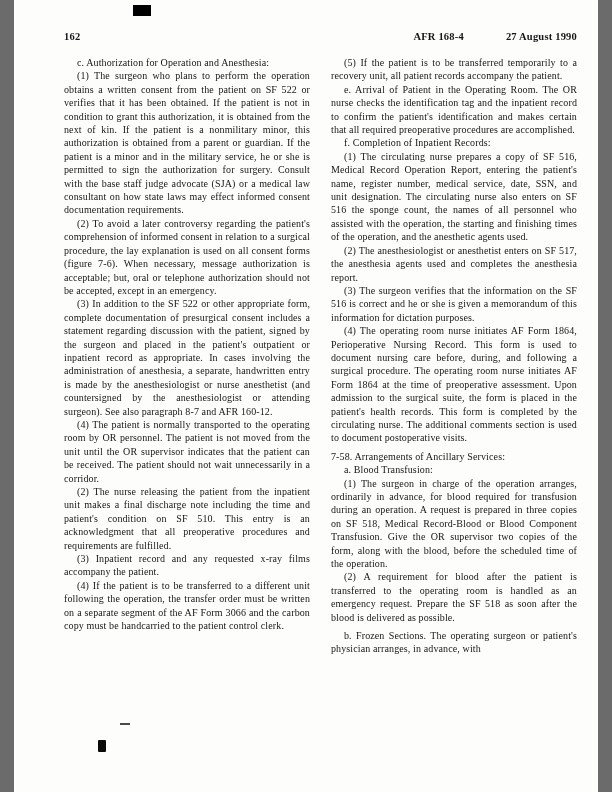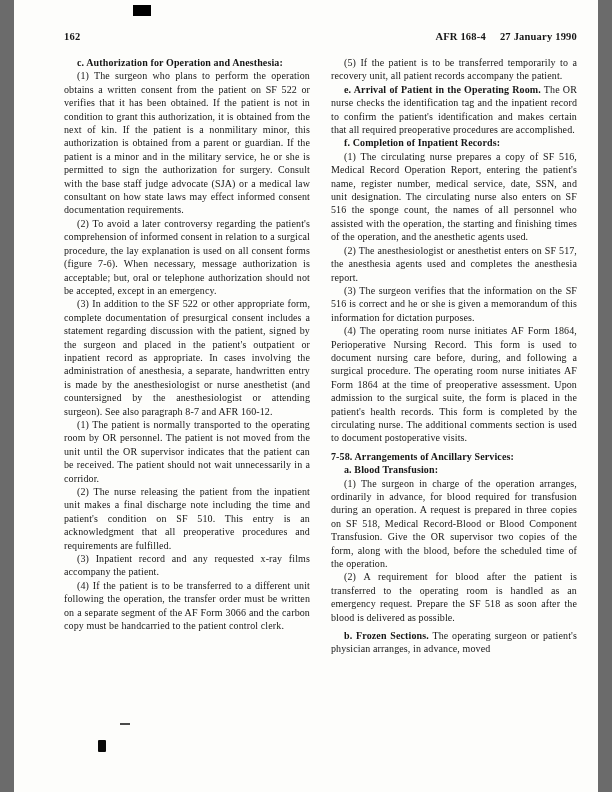--- a/index.html
+++ b/index.html
@@ -11,81 +11,81 @@
     background:#fdfdfb;
     color:#161616;
     font-family:"Liberation Serif", serif;
     overflow:hidden;
   }
   .header {
     position:absolute; left:50px; top:31px; width:513px;
     display:flex; justify-content:space-between; align-items:baseline;
     font-size:10.5px; font-weight:700; letter-spacing:0.2px;
   }
-  .header-right { display:flex; gap:14px;text-align:right; }
+  .header-right { display:flex; gap:42px;text-align:right; }
   .columns {
     position:absolute; left:50px; top:56px; width:513px;
     display:flex; gap:21px;
   }
   .col {
     width:246px;
     font-size:10px; line-height:13.4px;
     text-align:justify;
     letter-spacing:0.12px;
     hyphens:auto;
     -webkit-hyphens:auto;
   }
   .para { margin:0; text-indent:13px; }
-  .lead { font-weight:700; }
+  .lead { font-weight:400; }
   .section { text-indent:0; }
   .spaced { margin-top:5px; }
   .mark-a { position:absolute; left:119px; top:5px;  width:18px; height:11px; background:#000; }
   .mark-b { position:absolute; left:84px; top:740px; width:8px;  height:12px; background:#0a0a0a; border-radius:1px; }
   .mark-c { position:absolute; left:106px; top:723px; width:10px; height:2px; background:#4a4a4a; }
 </style>
 </head>
 <body>
 
 <div class="page">
 
   <div class="mark-a"></div>
   <div class="mark-b"></div>
   <div class="mark-c"></div>
 
   <div class="header">
     <span>162</span>
     <span class="header-right">
       <span>AFR 168-4</span>
-      <span>27 January 1990</span>
+      <span>27 August 1990</span>
     </span>
   </div>
 
   <div class="columns">
 
     <div class="col">
       <p class="para"><span class="lead">c. Authorization for Operation and Anesthesia:</span><span></span></p>
       <p class="para"><span class="lead"></span><span>(1) The surgeon who plans to perform the operation obtains a written consent from the patient on SF 522 or verifies that it has been obtained. If the patient is not in condition to grant this authorization, it is obtained from the next of kin. If the patient is a nonmilitary minor, this authorization is obtained from a parent or guardian. If the patient is a minor and in the military service, he or she is permitted to sign the authorization for surgery. Consult with the base staff judge advocate (SJA) or a medical law consultant on how state laws may effect informed consent documentation requirements.</span></p>
       <p class="para"><span class="lead"></span><span>(2) To avoid a later controversy regarding the patient's comprehension of informed consent in relation to a surgical procedure, the lay explanation is used on all consent forms (figure 7-6). When necessary, message authorization is acceptable; but, oral or telephone authorization should not be accepted, except in an emergency.</span></p>
       <p class="para"><span class="lead"></span><span>(3) In addition to the SF 522 or other appropriate form, complete documentation of presurgical consent includes a statement regarding discussion with the patient, signed by the surgeon and placed in the patient's outpatient or inpatient record as appropriate. In cases involving the administration of anesthesia, a separate, handwritten entry is made by the anesthesiologist or nurse anesthetist (and countersigned by the anesthesiologist or attending surgeon). See also paragraph 8-7 and AFR 160-12.</span></p>
-      <p class="para"><span class="lead"></span><span>(1) The patient is normally transported to the operating room by OR personnel. The patient is not moved from the unit until the OR supervisor indicates that the patient can be received. The patient should not wait unnecessarily in a corridor.</span></p>
+      <p class="para"><span class="lead"></span><span>(4) The patient is normally transported to the operating room by OR personnel. The patient is not moved from the unit until the OR supervisor indicates that the patient can be received. The patient should not wait unnecessarily in a corridor.</span></p>
       <p class="para"><span class="lead"></span><span>(2) The nurse releasing the patient from the inpatient unit makes a final discharge note including the time and patient's condition on SF 510. This entry is an acknowledgment that all preoperative procedures and requirements are fulfilled.</span></p>
       <p class="para"><span class="lead"></span><span>(3) Inpatient record and any requested x-ray films accompany the patient.</span></p>
       <p class="para"><span class="lead"></span><span>(4) If the patient is to be transferred to a different unit following the operation, the transfer order must be written on a separate segment of the AF Form 3066 and the carbon copy must be handcarried to the patient control clerk.</span></p>
     </div>
 
     <div class="col">
       <p class="para"><span class="lead"></span><span>(5) If the patient is to be transferred temporarily to a recovery unit, all patient records accompany the patient.</span></p>
       <p class="para"><span class="lead">e. Arrival of Patient in the Operating Room.</span><span> The OR nurse checks the identification tag and the inpatient record to confirm the patient's identification and makes certain that all required preoperative procedures are accomplished.</span></p>
       <p class="para"><span class="lead">f. Completion of Inpatient Records:</span><span></span></p>
       <p class="para"><span class="lead"></span><span>(1) The circulating nurse prepares a copy of SF 516, Medical Record Operation Report, entering the patient's name, register number, medical service, date, SSN, and unit designation. The circulating nurse also enters on SF 516 the sponge count, the names of all personnel who assisted with the operation, the starting and finishing times of the operation, and the anesthetic agents used.</span></p>
       <p class="para"><span class="lead"></span><span>(2) The anesthesiologist or anesthetist enters on SF 517, the anesthesia agents used and completes the anesthesia report.</span></p>
       <p class="para"><span class="lead"></span><span>(3) The surgeon verifies that the information on the SF 516 is correct and he or she is given a memorandum of this information for dictation purposes.</span></p>
       <p class="para"><span class="lead"></span><span>(4) The operating room nurse initiates AF Form 1864, Perioperative Nursing Record. This form is used to document nursing care before, during, and following a surgical procedure. The operating room nurse initiates AF Form 1864 at the time of preoperative assessment. Upon admission to the surgical suite, the form is placed in the patient's health records. This form is completed by the circulating nurse. The additional comments section is used to document postoperative visits.</span></p>
       <p class="para section spaced"><span class="lead">7-58. Arrangements of Ancillary Services:</span><span></span></p>
       <p class="para"><span class="lead">a. Blood Transfusion:</span><span></span></p>
       <p class="para"><span class="lead"></span><span>(1) The surgeon in charge of the operation arranges, ordinarily in advance, for blood required for transfusion during an operation. A request is prepared in three copies on SF 518, Medical Record-Blood or Blood Component Transfusion. Give the OR supervisor two copies of the form, along with the blood, before the scheduled time of the operation.</span></p>
       <p class="para"><span class="lead"></span><span>(2) A requirement for blood after the patient is transferred to the operating room is handled as an emergency request. Prepare the SF 518 as soon after the blood is delivered as possible.</span></p>
-      <p class="para spaced"><span class="lead">b. Frozen Sections.</span><span> The operating surgeon or patient's physician arranges, in advance, moved</span></p>
+      <p class="para spaced"><span class="lead">b. Frozen Sections.</span><span> The operating surgeon or patient's physician arranges, in advance, with</span></p>
     </div>
 
   </div>
 
 </div>
 
 </body></html>

